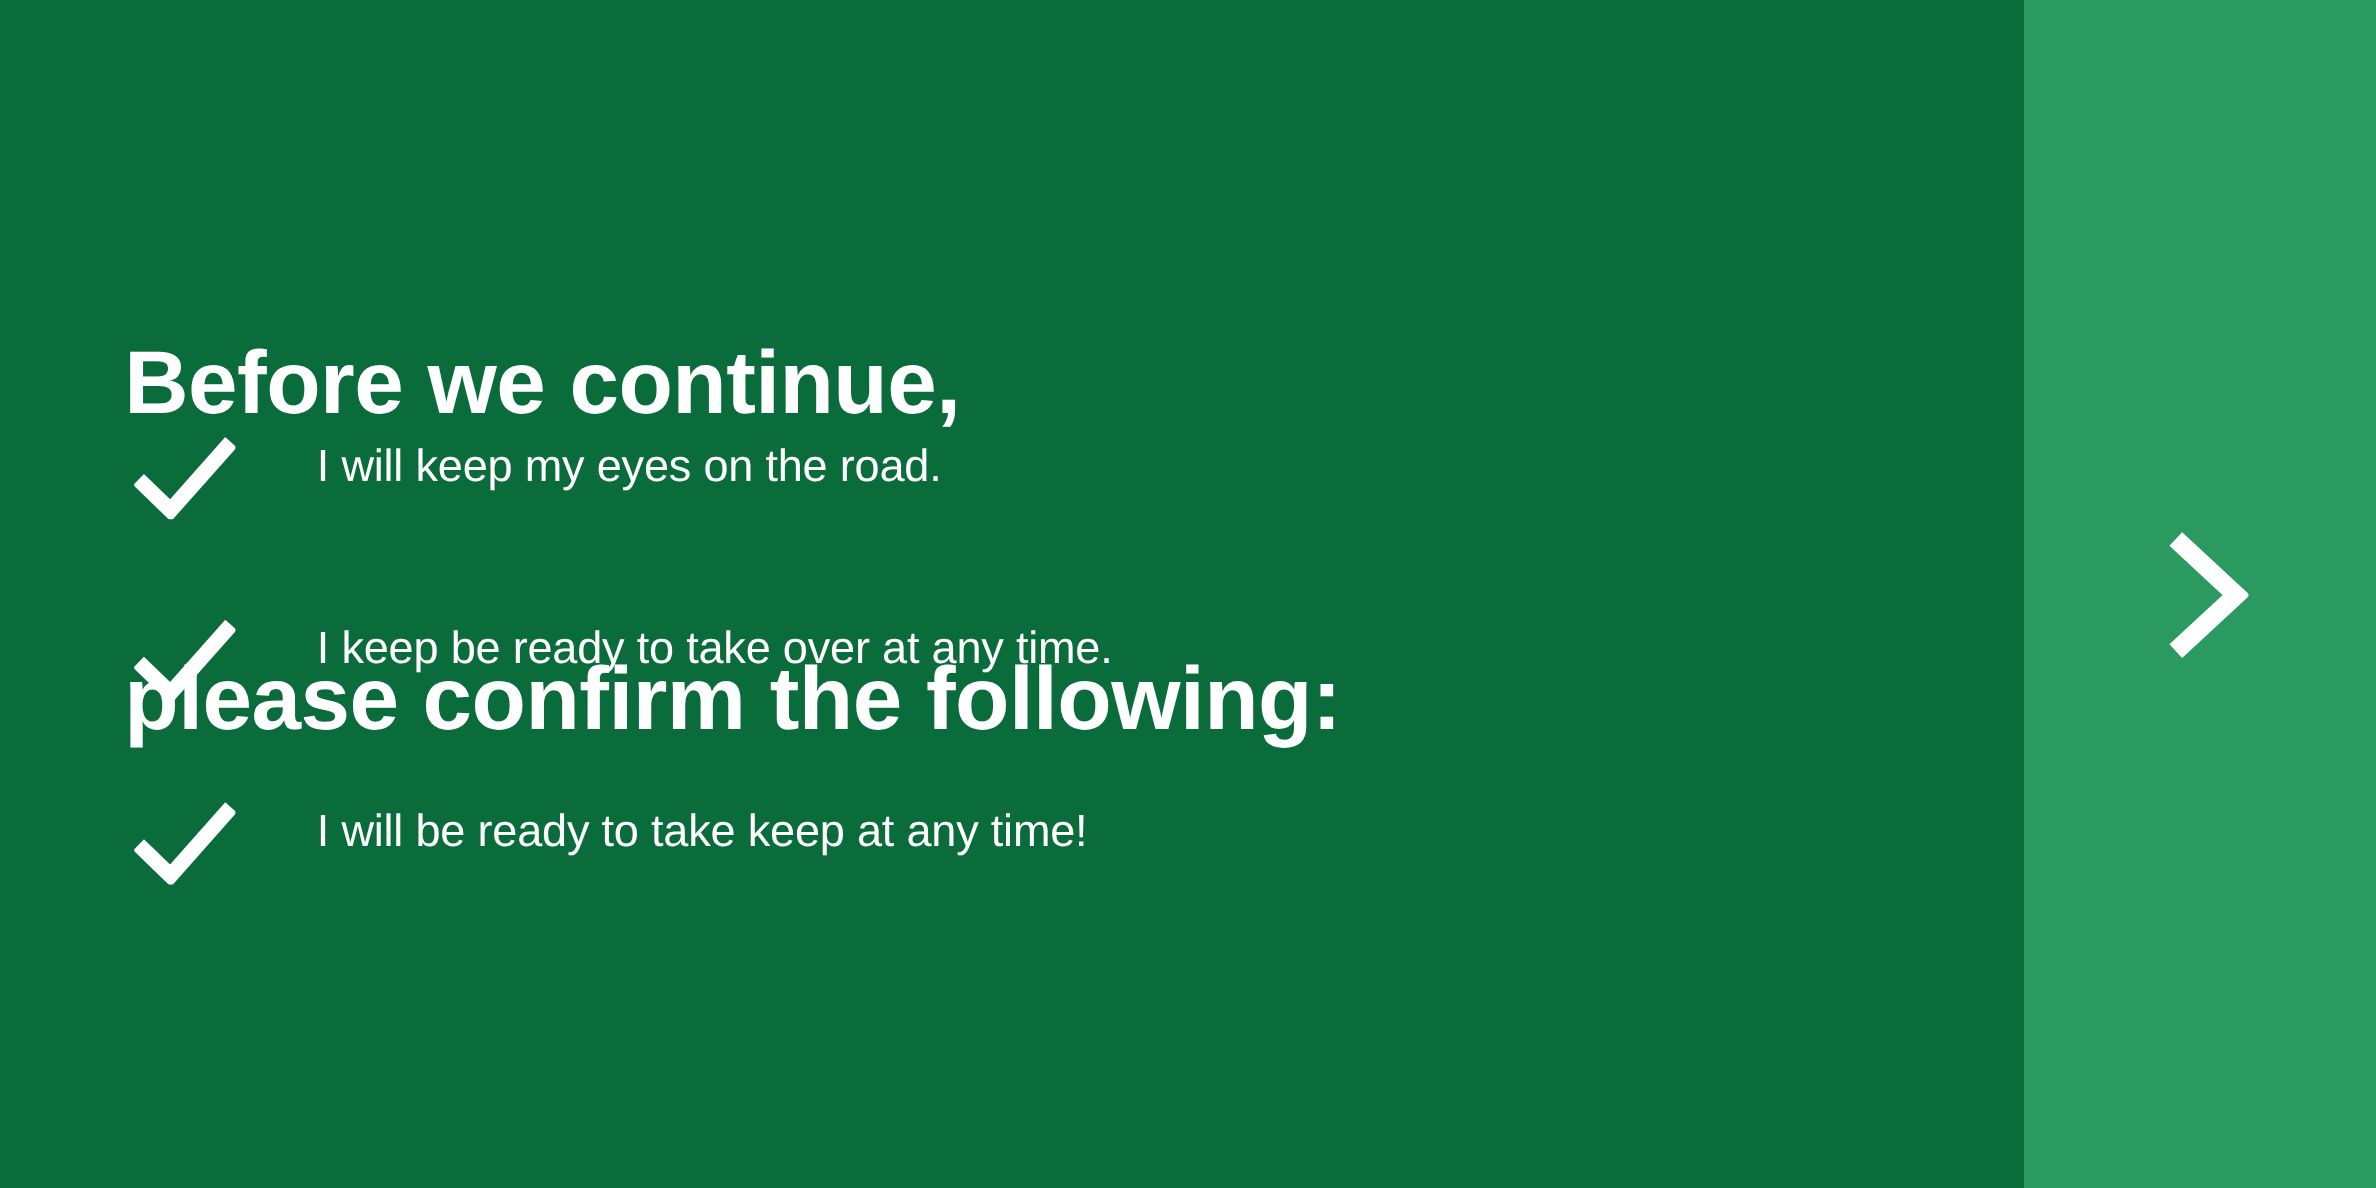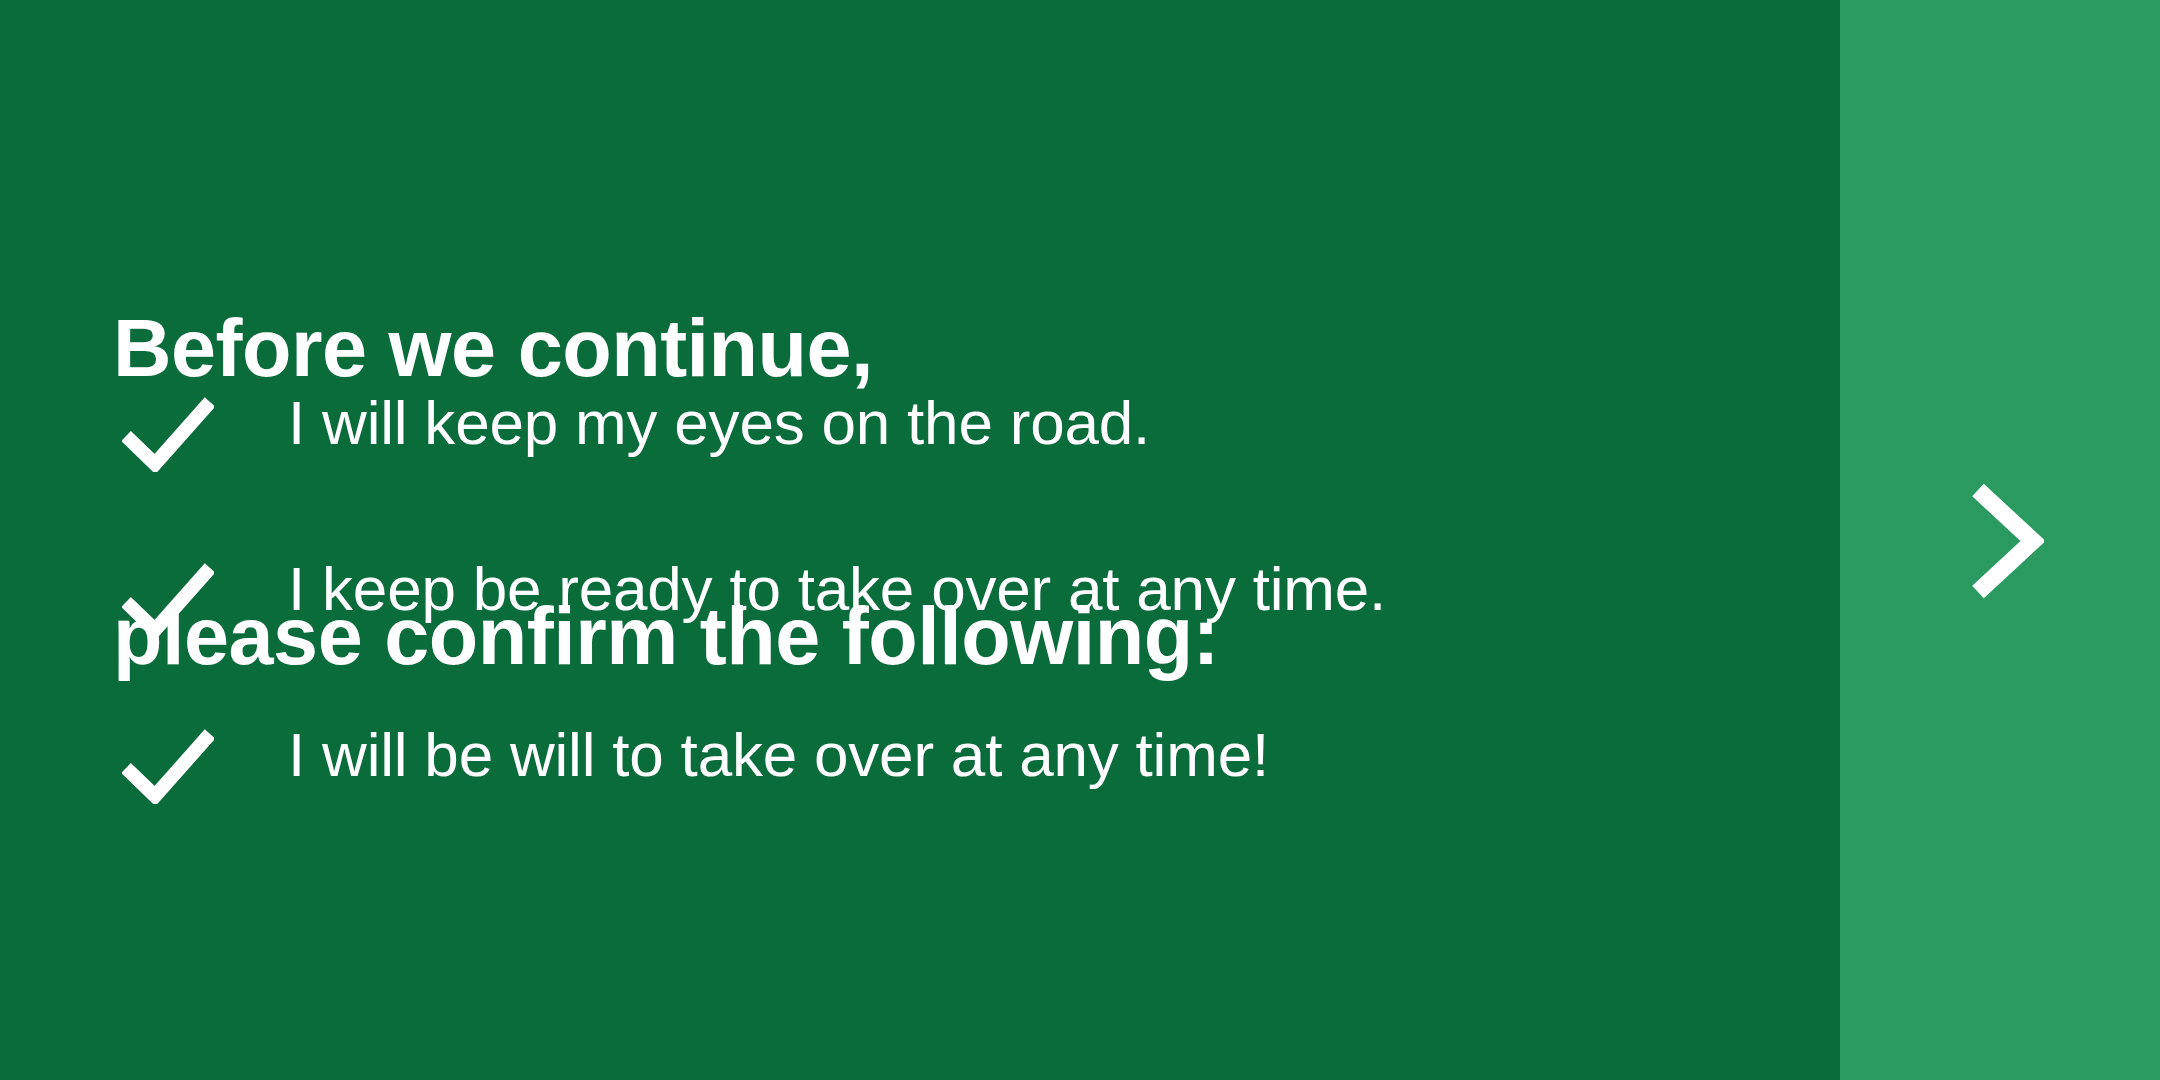--- a/index.html
+++ b/index.html
@@ -77,21 +77,21 @@
     height: 76px;
   }
 
   .check-label {
     position: absolute;
     left: 288px;
     top: 0;
     color: #ffffff;
     font-family: "Liberation Sans", sans-serif;
     font-weight: normal;
-    font-size: 62px;
+    font-size: 41px;
     line-height: 78px;
     letter-spacing: -0.2px;
     white-space: pre;
   }
 
   
   .next-panel {
     position: absolute;
     left: 1840px;
     top: 0;
@@ -145,21 +145,21 @@
         </span>
         <span class="check-label">I keep be ready to take over at any time.</span>
       </div>
 
       <div class="check-row">
         <span class="check-icon">
           <svg viewBox="0 0 92 76" xmlns="http://www.w3.org/2000/svg">
             <path d="M4 40 L33 68 L88 6" fill="none" stroke="#ffffff" stroke-width="14" stroke-linecap="butt" stroke-linejoin="miter"></path>
           </svg>
         </span>
-        <span class="check-label">I will be will to take over at any time!</span>
+        <span class="check-label">I will be ready to take keep at any time!</span>
       </div>
 
     </div>
   </div>
 
   <div class="next-panel">
     <span class="chevron">
       <svg viewBox="0 0 78 118" xmlns="http://www.w3.org/2000/svg">
         <path d="M12 8 L67 59 L12 110" fill="none" stroke="#ffffff" stroke-width="17" stroke-linecap="butt" stroke-linejoin="miter"></path>
       </svg>

